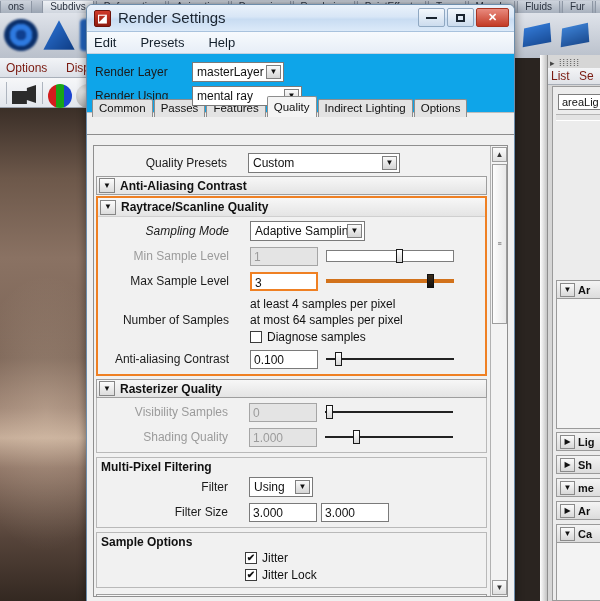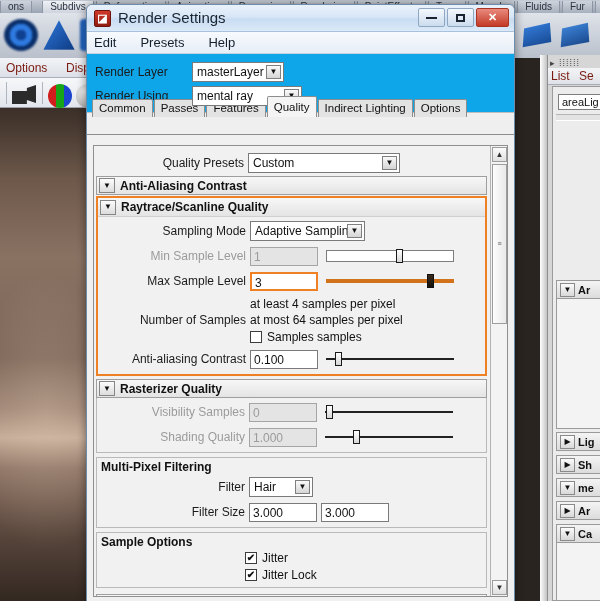--- a/index.html
+++ b/index.html
@@ -202,21 +202,21 @@
   .tab.active { height: 21px; line-height: 20px; background: #f4f4f4; position: relative; z-index:2; }
 
   .panel-scroll {
     position: absolute; left: 6px; top: 140px; right: 6px; bottom: 6px;
     background: #f1f1f1; border: 1px solid #8f8f8f;
     overflow: hidden;
   }
   .content { position:absolute; left:0; top:0; right:18px; bottom:0; padding: 2px; }
 
   .row { display:flex; align-items:center; height: 22px; }
-  .lab { text-align: right; padding-right: 4px; font-size: 12px; color:#1b1b1b; }
+  .lab { text-align: right; padding-right: 21px; font-size: 12px; color:#1b1b1b; }
   .lab.dim { color: #9b9b9b; }
 
   .tf {
     height: 19px; background:#fff; border:1px solid #7a7a7a;
     font-size: 12px; color:#111; padding: 0 3px; line-height: 18px;
   }
   .tf.dim { background:#e4e4e4; color:#9b9b9b; border-color:#a5a5a5; }
   .tf.hl  { border: 2px solid #ef8023; }
 
   .frame-hdr {
@@ -419,21 +419,21 @@
       </div>
 
       <div style="border:2px solid #ef8023;margin-top:1px;">
         <div class="frame-hdr" style="border:none;border-bottom:1px solid #cfcfcf;margin:0;">
           <span class="tri">▼</span>
           <span class="ttl">Raytrace/Scanline Quality</span>
         </div>
 
         <div style="padding:3px 4px 4px 0;background:#f1f1f1;">
           <div class="row">
-            <div class="lab" style="width:152px;">Sampling Mode</div>
+            <div class="lab" style="width:152px;font-style:italic;">Sampling Mode</div>
             <div class="combo" style="width:115px;">
               <span>Adaptive Sampling</span>
               <span class="cb-arrow">▼</span>
             </div>
           </div>
 
           <div class="row" style="margin-top:3px;">
             <div class="lab dim" style="width:152px;">Min Sample Level</div>
             <div class="tf dim" style="width:68px;">1</div>
             <div class="slider" style="width:128px;margin-left:8px;">
@@ -451,21 +451,21 @@
             </div>
           </div>
 
           <div style="display:flex;margin-top:4px;">
             <div class="lab" style="width:152px;display:flex;align-items:center;justify-content:flex-end;">Number of Samples</div>
             <div style="flex:1;">
               <div style="font-size:12px;color:#111;line-height:16px;">at least 4 samples per pixel</div>
               <div style="font-size:12px;color:#111;line-height:16px;">at most 64 samples per pixel</div>
               <div class="chk" style="margin-top:2px;">
                 <span class="box"></span>
-                <span class="txt">Samples samples</span>
+                <span class="txt">Diagnose samples</span>
               </div>
             </div>
           </div>
 
           <div class="row" style="margin-top:4px;">
             <div class="lab" style="width:152px;">Anti-aliasing Contrast</div>
             <div class="tf" style="width:68px;">0.100</div>
             <div class="slider" style="width:128px;margin-left:8px;">
               <div class="track"></div>
               <div class="thumb" style="left:7%;"></div>
@@ -495,21 +495,21 @@
             <div class="thumb" style="left:22%;"></div>
           </div>
         </div>
       </div>
 
       <div style="border:1px solid #b9b9b9;margin-top:4px;background:#f1f1f1;padding-bottom:4px;">
         <div class="sectitle">Multi-Pixel Filtering</div>
         <div class="row">
           <div class="lab" style="width:152px;">Filter</div>
           <div class="combo" style="width:64px;">
-            <span>Hair</span>
+            <span>Using</span>
             <span class="cb-arrow">▼</span>
           </div>
         </div>
         <div class="row" style="margin-top:3px;">
           <div class="lab" style="width:152px;">Filter Size</div>
           <div class="tf" style="width:68px;">3.000</div>
           <div class="tf" style="width:68px;margin-left:4px;">3.000</div>
         </div>
       </div>
 

